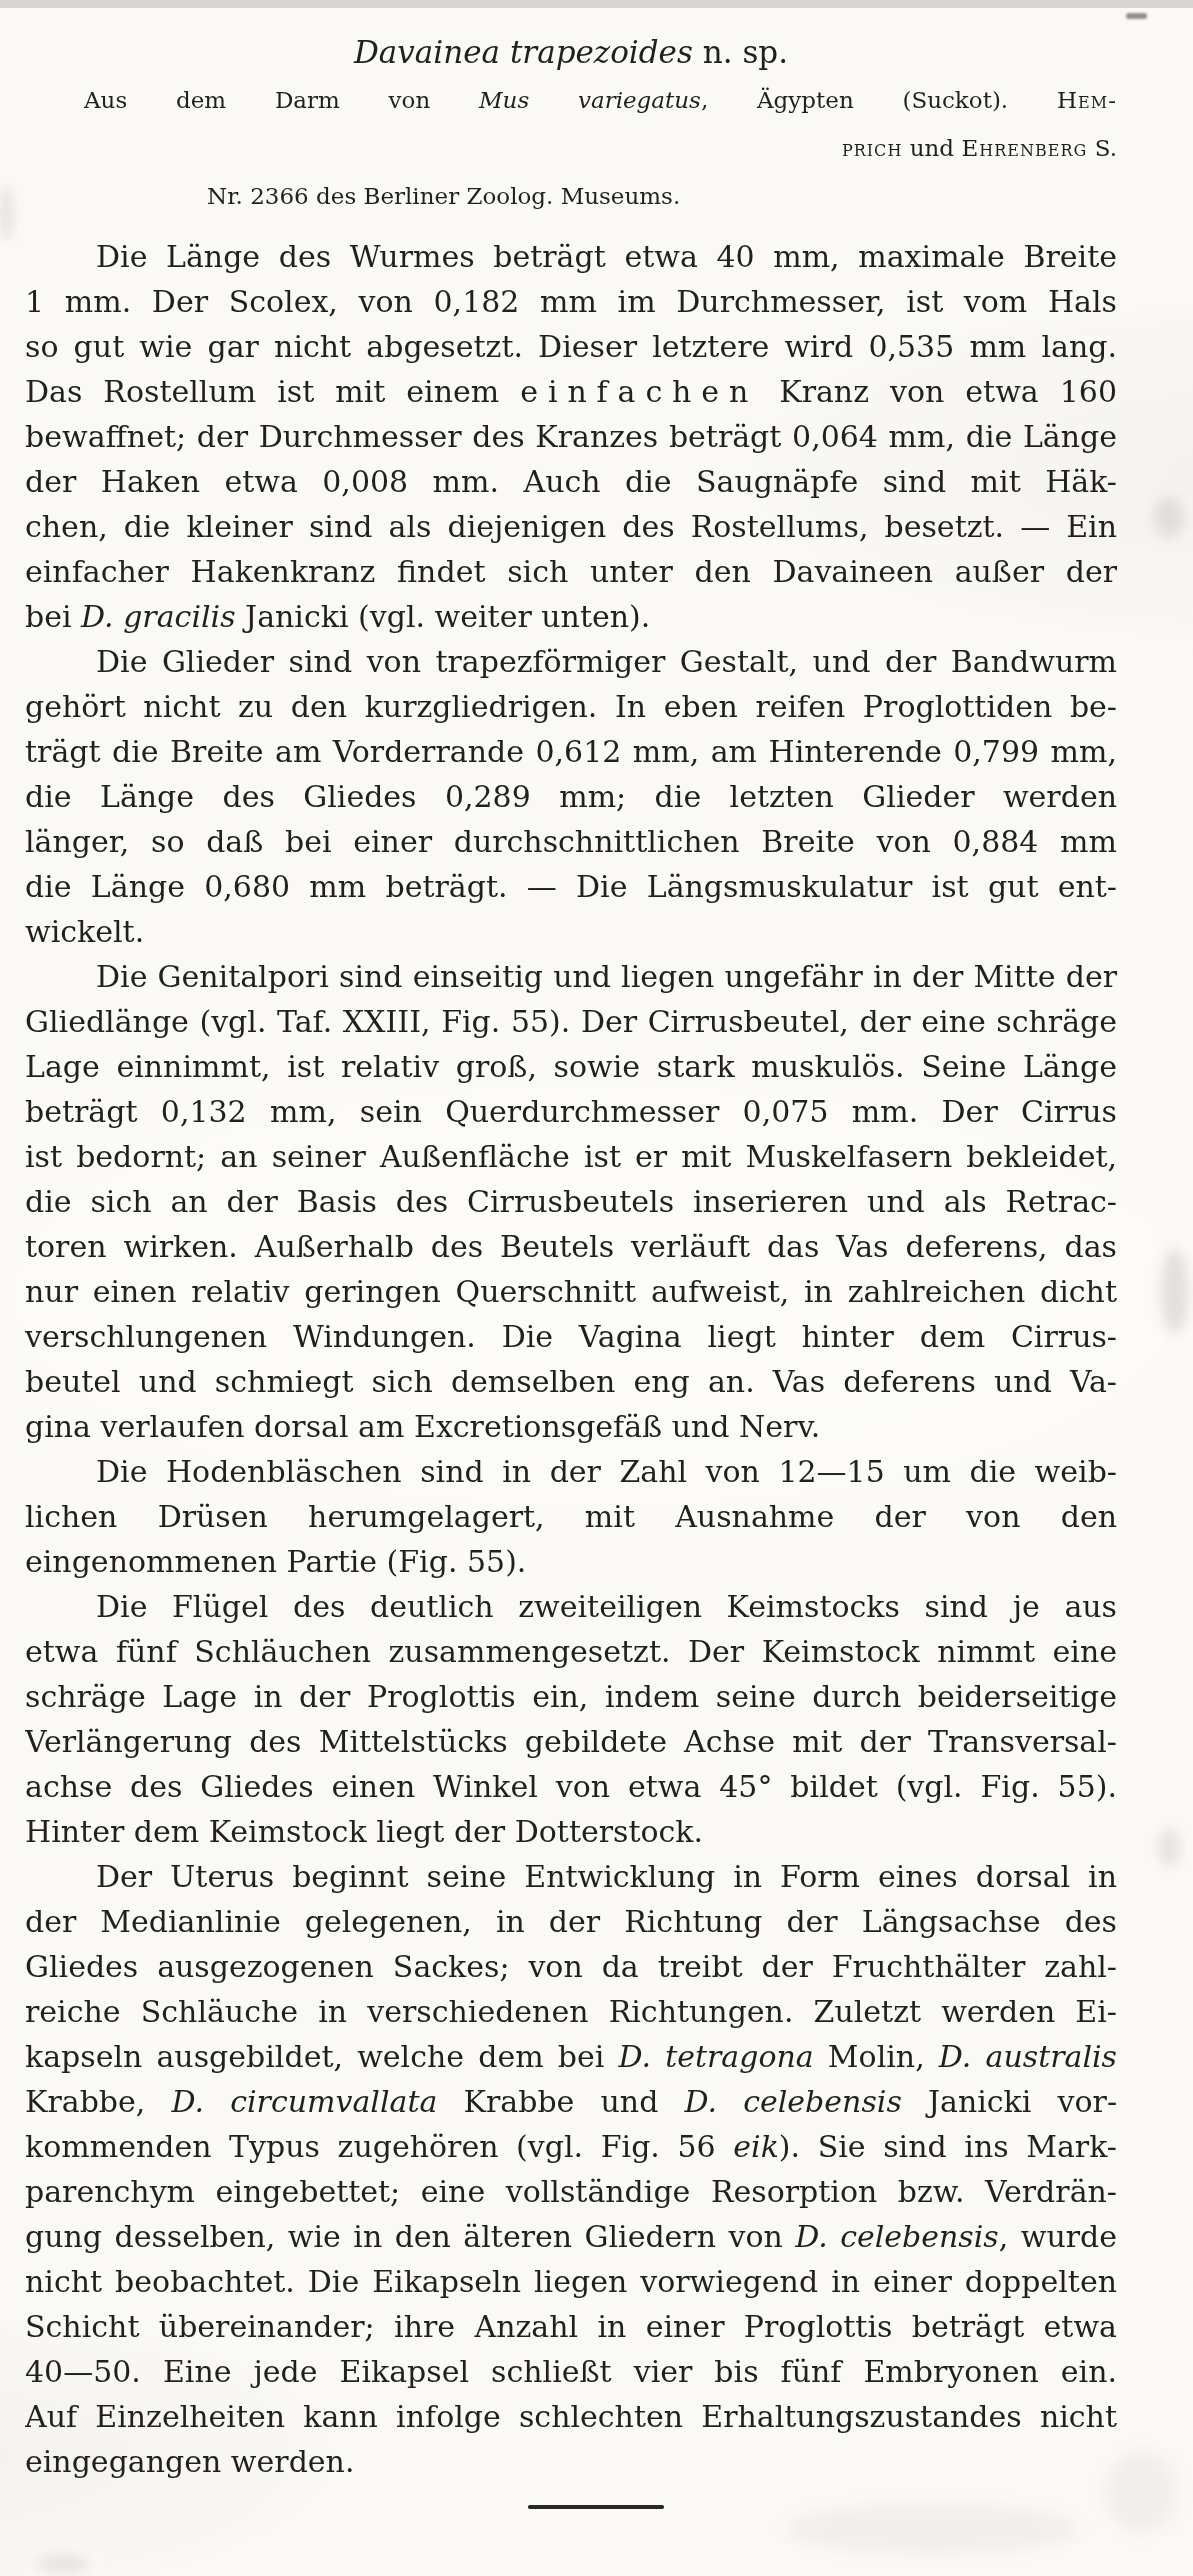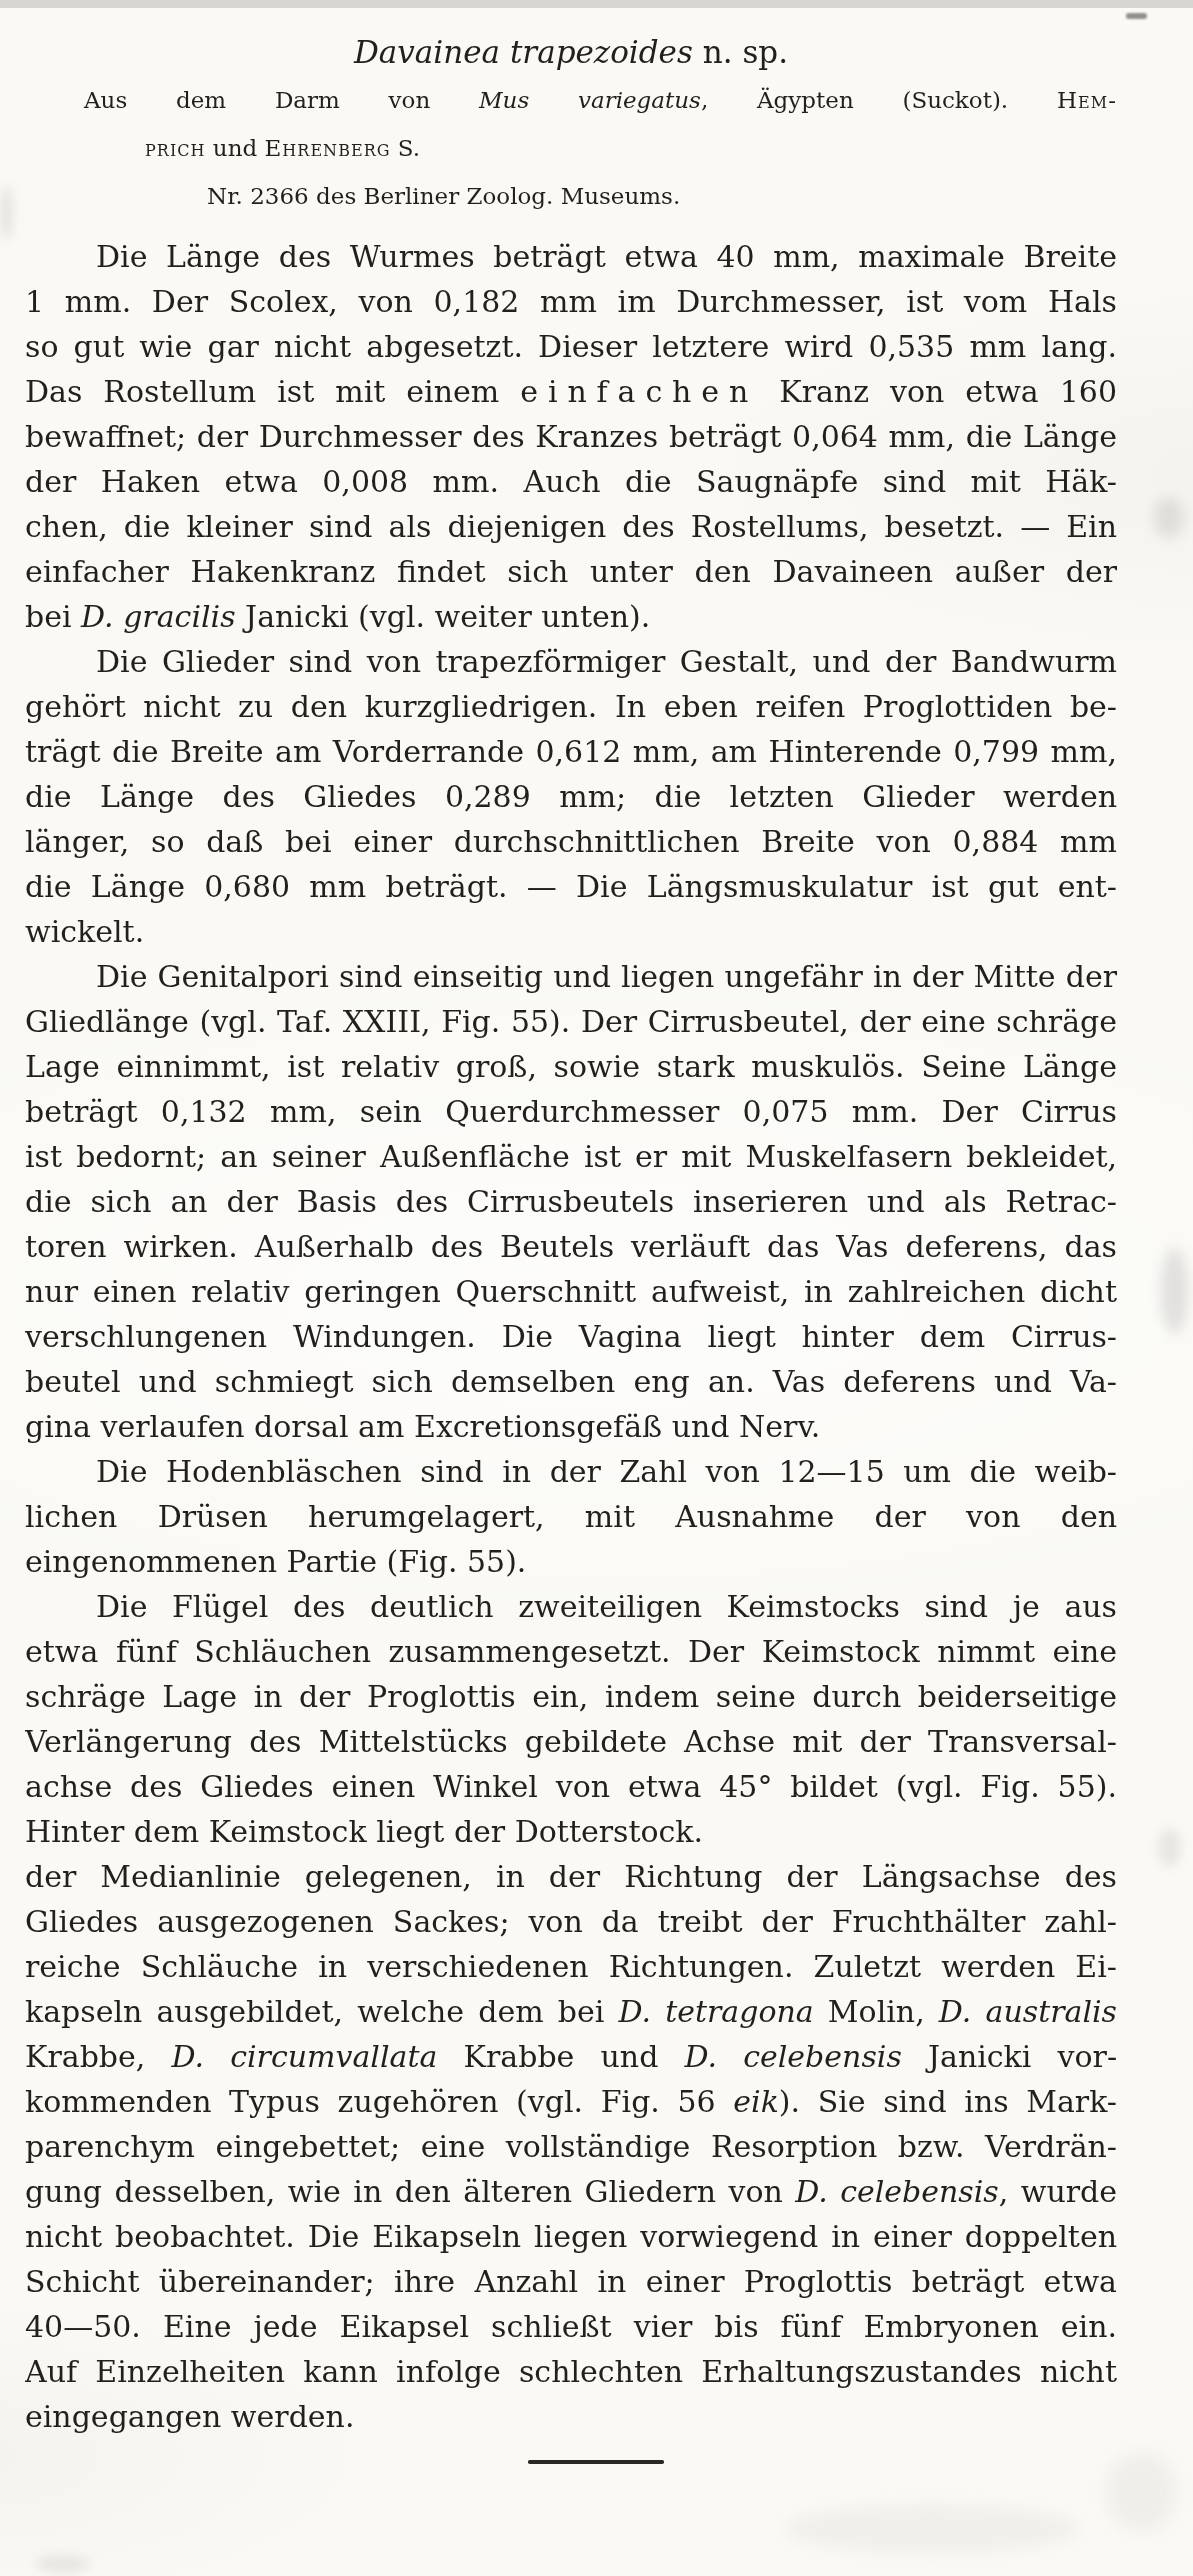--- a/index.html
+++ b/index.html
@@ -20,21 +20,21 @@
     padding: 19.6px 76px 0 25px;
   }
   .h-line {
     height: 48px;
     line-height: 48px;
     font-size: 23px;
     white-space: nowrap;
   }
   .h1 { text-align: center; font-size: 31px; }
   .h2 { padding-left: 59px; white-space: normal; text-align: justify; text-align-last: justify; }
-  .h3 { padding-left: 120px; }
+  .h3 { padding-left: 120px; text-align: right; }
   .h4 { padding-left: 182px; }
   .body-text { margin-top: 14.3px; }
   .para { margin: 0; }
   .line {
     height: 45px;
     line-height: 45px;
     font-size: 30px;
     text-align: justify;
     text-align-last: justify;
     overflow: hidden;
@@ -115,20 +115,21 @@
       </div>
       <div class="para">
         <div class="line first"><span>Die Flügel des deutlich zweiteiligen Keimstocks sind je aus</span></div>
         <div class="line"><span>etwa fünf Schläuchen zusammengesetzt. Der Keimstock nimmt eine</span></div>
         <div class="line"><span>schräge Lage in der Proglottis ein, indem seine durch beiderseitige</span></div>
         <div class="line"><span>Verlängerung des Mittelstücks gebildete Achse mit der Transversal-</span></div>
         <div class="line"><span>achse des Gliedes einen Winkel von etwa 45° bildet (vgl. Fig. 55).</span></div>
         <div class="line last"><span>Hinter dem Keimstock liegt der Dotterstock.</span></div>
       </div>
       <div class="para">
+        <div class="line first"><span>Der Uterus beginnt seine Entwicklung in Form eines dorsal in</span></div>
         <div class="line"><span>der Medianlinie gelegenen, in der Richtung der Längsachse des</span></div>
         <div class="line"><span>Gliedes ausgezogenen Sackes; von da treibt der Fruchthälter zahl-</span></div>
         <div class="line"><span>reiche Schläuche in verschiedenen Richtungen. Zuletzt werden Ei-</span></div>
         <div class="line"><span>kapseln ausgebildet, welche dem bei </span><span class="it">D. tetragona</span><span> Molin, </span><span class="it">D. australis</span></div>
         <div class="line"><span>Krabbe, </span><span class="it">D. circumvallata</span><span> Krabbe und </span><span class="it">D. celebensis</span><span> Janicki vor-</span></div>
         <div class="line"><span>kommenden Typus zugehören (vgl. Fig. 56 </span><span class="it">eik</span><span>). Sie sind ins Mark-</span></div>
         <div class="line"><span>parenchym eingebettet; eine vollständige Resorption bzw. Verdrän-</span></div>
         <div class="line"><span>gung desselben, wie in den älteren Gliedern von </span><span class="it">D. celebensis</span><span>, wurde</span></div>
         <div class="line"><span>nicht beobachtet. Die Eikapseln liegen vorwiegend in einer doppelten</span></div>
         <div class="line"><span>Schicht übereinander; ihre Anzahl in einer Proglottis beträgt etwa</span></div>

